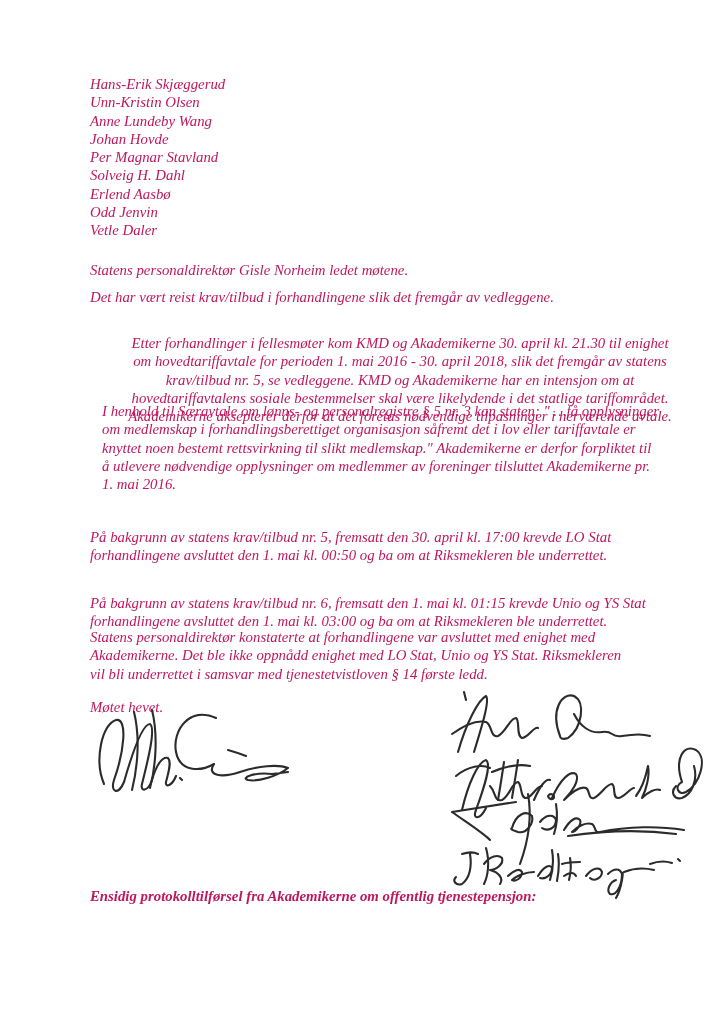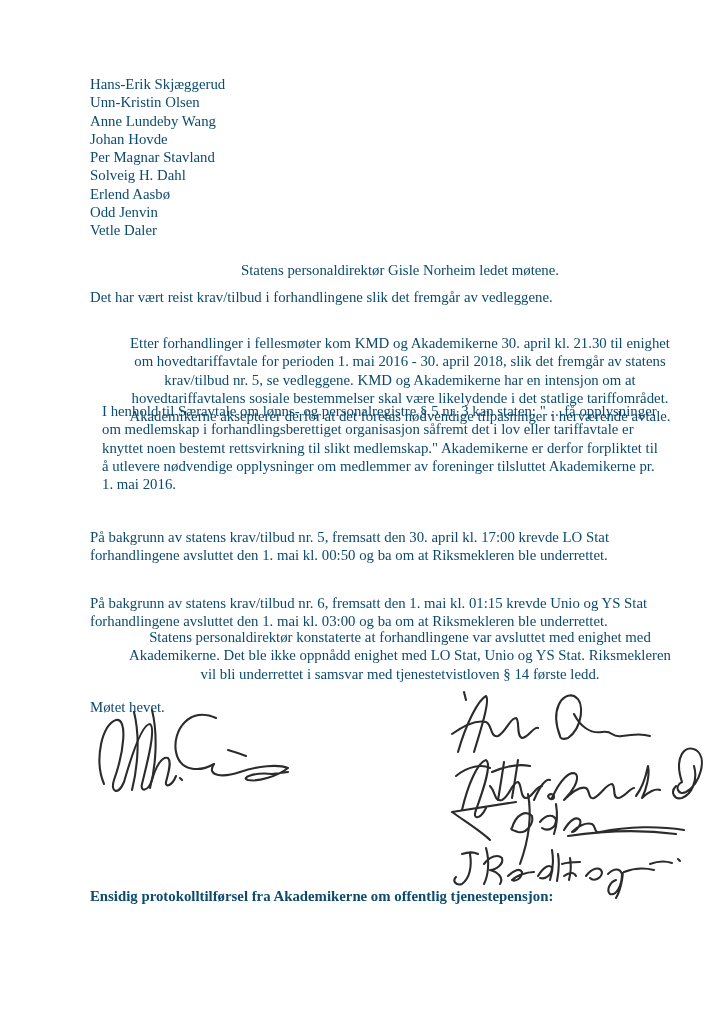--- a/index.html
+++ b/index.html
@@ -2,38 +2,39 @@
 <html><head>
 <meta charset="utf-8">
 <style>
   html,body{margin:0;padding:0;background:#e8e8e8;}
   .page{
     position:relative;
     width:720px;height:1019px;
     background:#ffffff;
     overflow:hidden;
     font-family:"Liberation Serif","DejaVu Serif",serif;
-    color:#0c4a6e;
+    color:#be185d;
     font-size:14.8px;
     line-height:18.3px;
+    font-style:italic;
   }
   .block{
     position:absolute;
     left:90px;
     width:620px;
     white-space:pre; 
   }
   .attendees{top:75px;}
-  .p-leader{top:261px;text-align:center;}
+  .p-leader{top:261px;}
   .p-claims{top:288px;}
   .p-agreement{top:334px;text-align:center;}
   .p-saeravtale{top:402px;margin-left:12px;}
   .p-lostat{top:528px;}
   .p-unioys{top:594px;}
-  .p-conclusion{top:628px;text-align:center;}
+  .p-conclusion{top:628px;}
   .p-adjourned{top:698px;}
   .closing-heading{top:887px;font-weight:700;}
   .closing-body{top:905px;}
   .sig{position:absolute;pointer-events:none;}
   .sig path{fill:none;stroke:#2b2b2b;stroke-width:2.1;stroke-linecap:round;stroke-linejoin:round;}
   .sig-left{left:88px;top:708px;}
   .sig-right{left:428px;top:682px;}
 </style>
 </head>
 <body>

